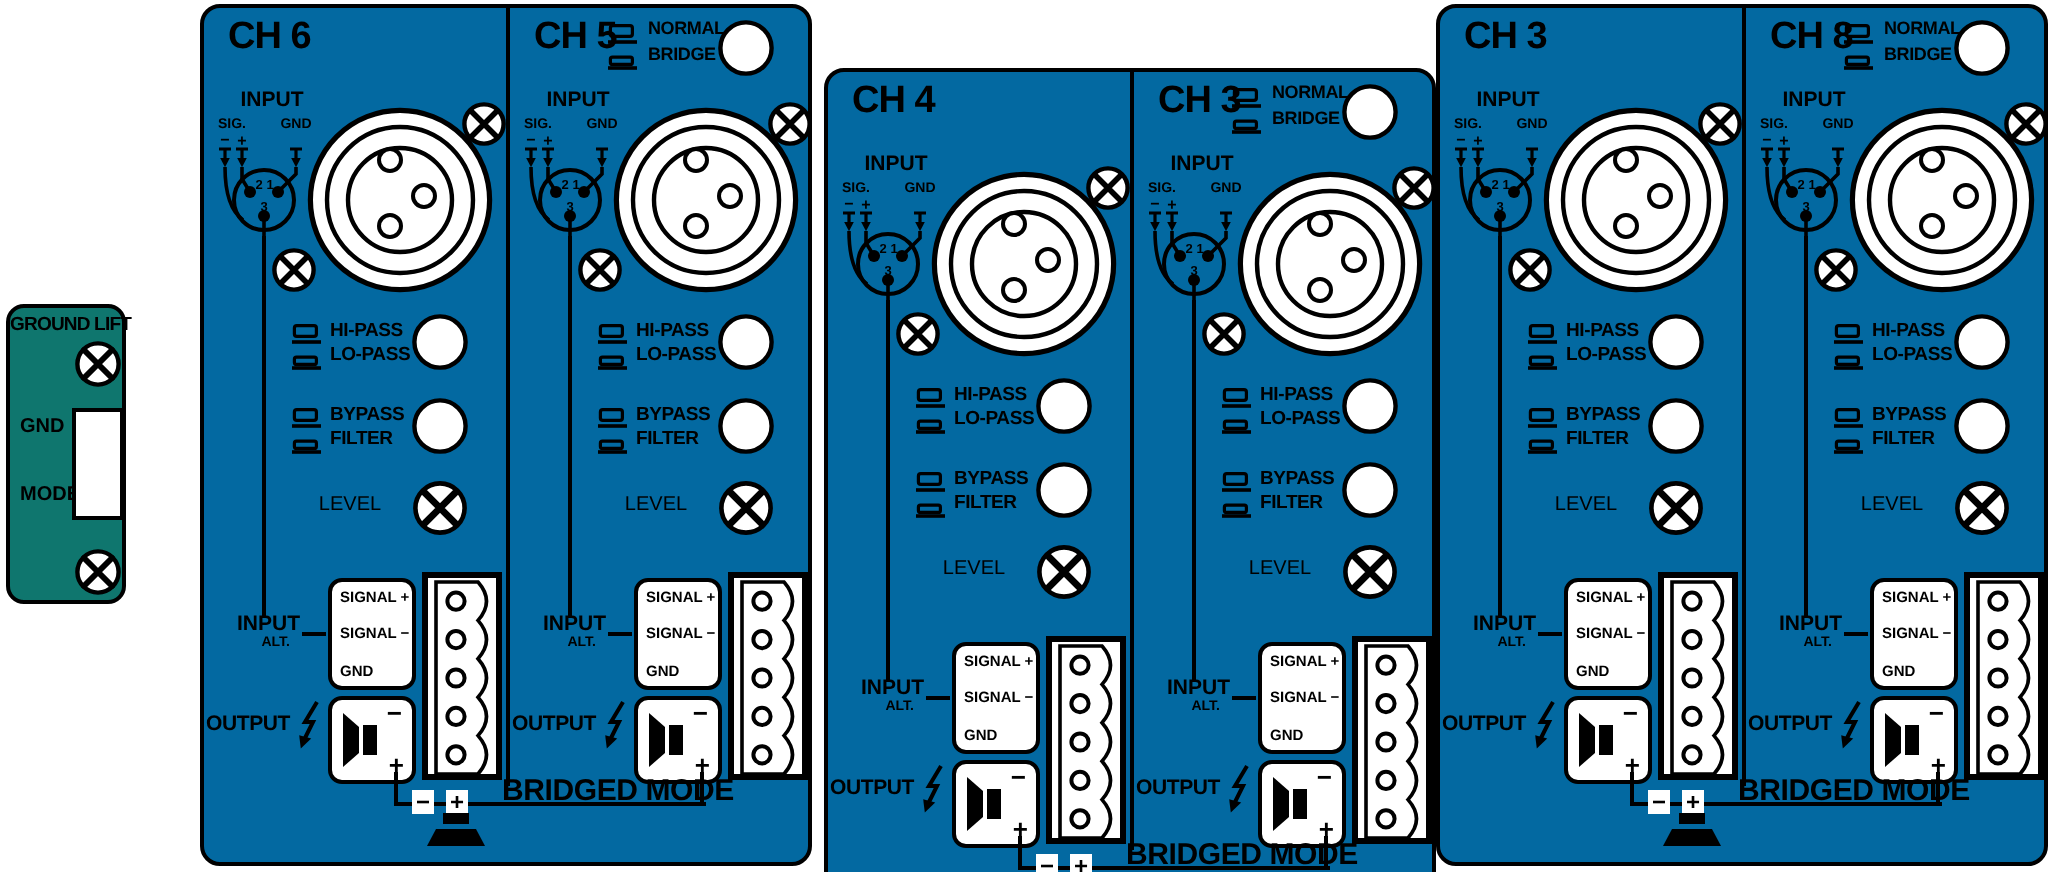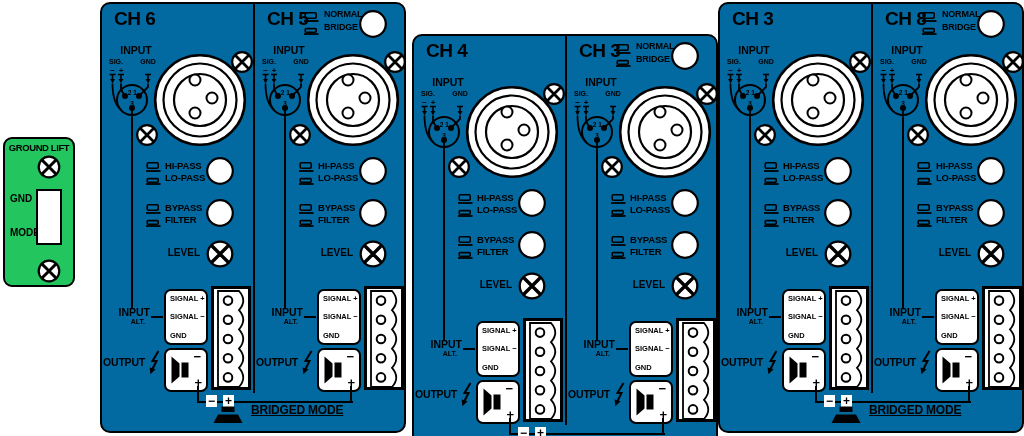--- a/index.html
+++ b/index.html
@@ -1,62 +1,62 @@
 <!DOCTYPE html>
 <html><head>
 <meta charset="utf-8">
 <style>
   html,body{margin:0;padding:0;background:#fff;}
   .board{position:relative;width:1024px;height:436px;background:#fff;color:#000;
          font-family:"Liberation Sans",sans-serif;overflow:hidden;}
   
-  .gplate{position:absolute;left:3px;top:137px;width:72px;height:150px;
-          border:2.5px solid #000;border-radius:9px;box-sizing:border-box;background:#22c55e;}
+  .gplate{position:absolute;left:3px;top:152px;width:60px;height:150px;
+          border:2.5px solid #000;border-radius:9px;box-sizing:border-box;background:#0f766e;}
   .gp-title{position:absolute;left:0;top:3px;width:100%;text-align:center;
             font-size:9.5px;font-weight:bold;letter-spacing:-0.4px;white-space:nowrap;}
   .gp-gnd{position:absolute;left:5px;top:54px;font-size:10px;font-weight:bold;}
   .gp-lift{position:absolute;left:5px;top:88px;font-size:10px;font-weight:bold;}
   .gp-switch{position:absolute;left:31px;top:50px;width:26px;height:56px;
              border:2px solid #000;background:#fff;box-sizing:border-box;}
   
   .module{position:absolute;top:2px;width:306px;height:431px;border:2.5px solid #000;
           border-radius:10px;box-sizing:border-box;background:#0369a1;}
   .divider{position:absolute;left:150.5px;top:0;width:2px;height:389px;background:#000;}
   .channel{position:absolute;top:0;width:153px;height:100%;}
   .abs{position:absolute;}
   .ch-label{position:absolute;left:12px;top:4px;font-size:19px;font-weight:bold;
             letter-spacing:-0.5px;white-space:nowrap;}
   .nb-lbl{position:absolute;font-size:9px;font-weight:bold;letter-spacing:-0.2px;white-space:nowrap;}
   .sw-row-lbl{position:absolute;font-size:9.5px;font-weight:bold;letter-spacing:-0.2px;white-space:nowrap;}
   .input-title{position:absolute;left:6px;top:40px;width:56px;text-align:center;
                font-size:10.5px;font-weight:bold;}
   .trace{position:absolute;left:29px;top:114px;width:2px;height:190px;background:#000;}
-  .level-lbl{position:absolute;left:48px;top:243px;width:50px;text-align:right;
-             font-size:10px;font-weight:bold;}
+  .level-lbl{position:absolute;left:48px;top:243px;width:50px;text-align:center;
+             font-size:10px;font-weight:normal;}
   .sig-box{position:absolute;left:62px;top:285px;width:44px;height:56px;border:2px solid #000;
            border-radius:7px;box-sizing:border-box;background:#fff;}
   .sig-row{position:absolute;left:4px;font-size:7.5px;font-weight:bold;white-space:nowrap;}
   .alt-input{position:absolute;left:0;top:302px;width:48px;text-align:right;
              font-size:10.5px;font-weight:bold;}
   .alt-sub{position:absolute;left:0;top:314px;width:43px;text-align:right;
            font-size:7px;font-weight:bold;}
   .alt-line{position:absolute;left:49px;top:312px;width:12px;height:2px;background:#000;}
   .out-lbl{position:absolute;left:0;top:352px;width:43px;text-align:right;
            font-size:10.5px;font-weight:bold;letter-spacing:-0.2px;}
   .out-box{position:absolute;left:62px;top:344px;width:44px;height:44px;border:2px solid #000;
            border-radius:7px;box-sizing:border-box;background:#fff;}
   .out-minus{position:absolute;right:5px;top:-1px;font-size:13px;font-weight:bold;}
   .out-plus{position:absolute;right:4px;bottom:0px;font-size:13px;font-weight:bold;}
   
   .bl-drop{position:absolute;top:382px;width:2px;height:17px;background:#000;}
   .bl-h{position:absolute;left:95px;top:397px;width:156px;height:2px;background:#000;}
   .bl-sign{position:absolute;top:391px;font-size:12px;font-weight:bold;background:#fff;
            padding:0 2px;line-height:12px;}
-  .bl-label{position:absolute;left:149px;top:399px;font-size:12px;font-weight:bold;
-            letter-spacing:-0.2px;white-space:nowrap;text-decoration:underline;}
+  .bl-label{position:absolute;left:149px;top:383px;font-size:15px;font-weight:bold;
+            letter-spacing:-0.2px;white-space:nowrap;}
   svg{display:block;}
   svg text{font-family:"Liberation Sans",sans-serif;font-weight:bold;fill:#000;}
 </style>
 </head>
 <body>
 
 <div class="board">
 
   <div class="gplate">
     <div class="gp-title">GROUND LIFT</div>

